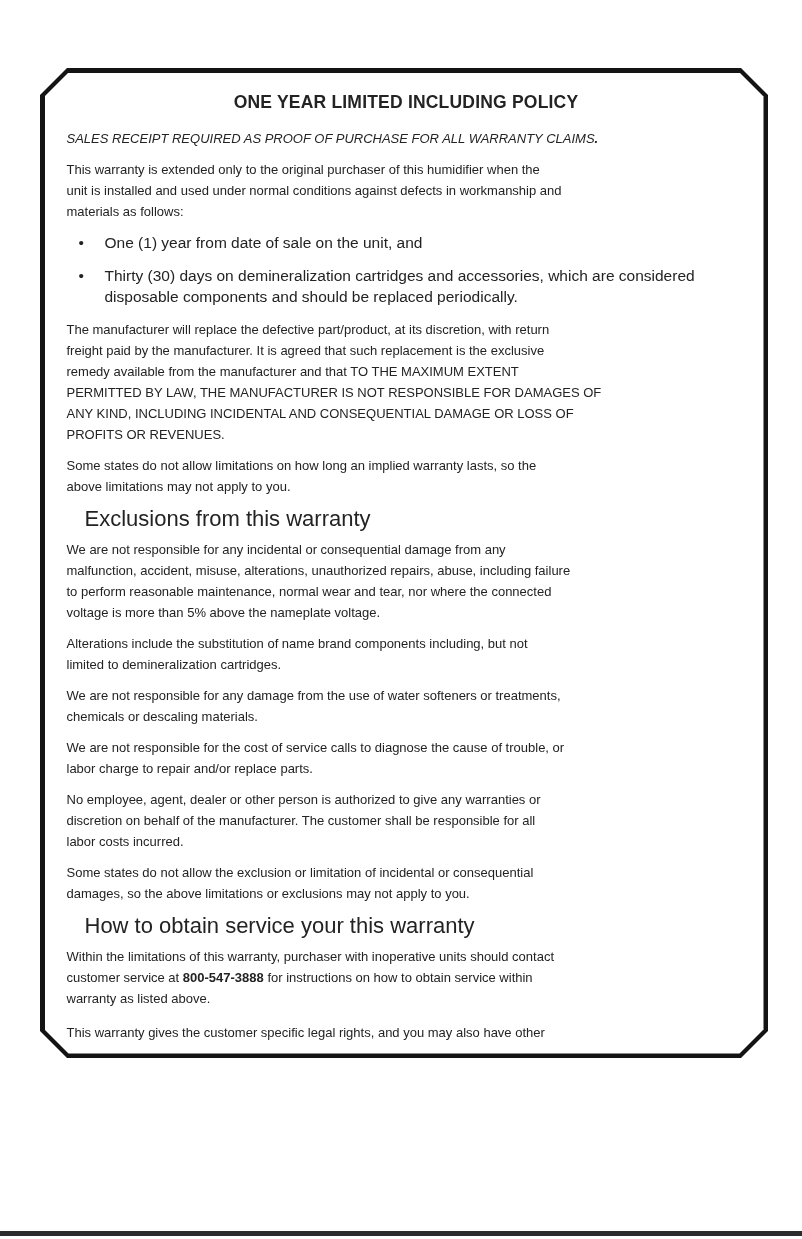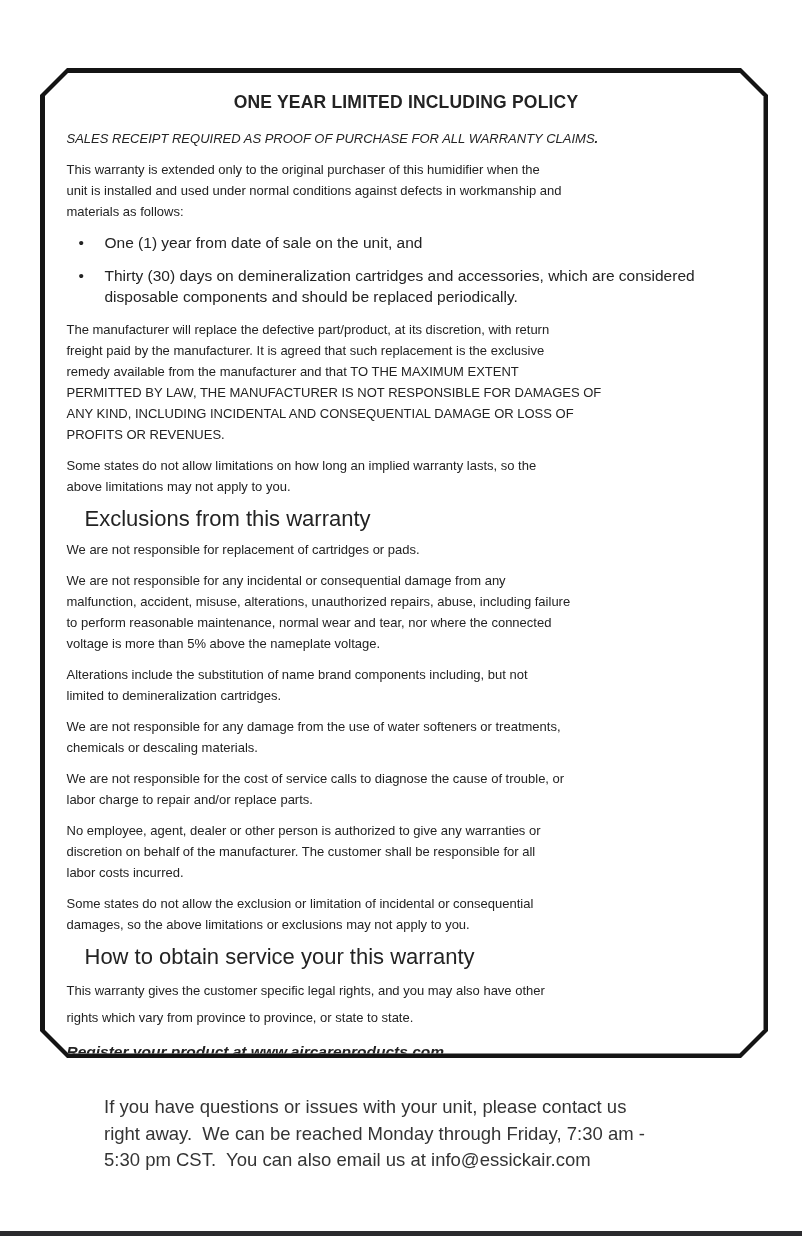--- a/index.html
+++ b/index.html
@@ -98,47 +98,46 @@
 remedy available from the manufacturer and that TO THE MAXIMUM EXTENT
 PERMITTED BY LAW, THE MANUFACTURER IS NOT RESPONSIBLE FOR DAMAGES OF
 ANY KIND, INCLUDING INCIDENTAL AND CONSEQUENTIAL DAMAGE OR LOSS OF
 PROFITS OR REVENUES.</p>
 
       <p class="para">Some states do not allow limitations on how long an implied warranty lasts, so the
 above limitations may not apply to you.</p>
 
       <div class="subhead">Exclusions from this warranty</div>
 
-      <p class="para">We are not responsible for replacement of cartridges or pads.</p>
       <p class="para">We are not responsible for any incidental or consequential damage from any
 malfunction, accident, misuse, alterations, unauthorized repairs, abuse, including failure
 to perform reasonable maintenance, normal wear and tear, nor where the connected
 voltage is more than 5% above the nameplate voltage.</p>
       <p class="para">Alterations include the substitution of name brand components including, but not
 limited to demineralization cartridges.</p>
       <p class="para">We are not responsible for any damage from the use of water softeners or treatments,
 chemicals or descaling materials.</p>
       <p class="para">We are not responsible for the cost of service calls to diagnose the cause of trouble, or
 labor charge to repair and/or replace parts.</p>
       <p class="para">No employee, agent, dealer or other person is authorized to give any warranties or
 discretion on behalf of the manufacturer. The customer shall be responsible for all
 labor costs incurred.</p>
       <p class="para">Some states do not allow the exclusion or limitation of incidental or consequential
 damages, so the above limitations or exclusions may not apply to you.</p>
 
       <div class="subhead">How to obtain service your this warranty</div>
 
+      <p class="para"><span>Within the limitations of this warranty, purchaser with inoperative units should contact
+customer service at </span><span class="phone">800-547-3888</span><span> for instructions on how to obtain service within
+warranty as listed above.</span></p>
 
       <p class="para wide">This warranty gives the customer specific legal rights, and you may also have other
 rights which vary from province to province, or state to state.</p>
 
       <p class="para register">Register your product at www.aircareproducts.com.</p>
 
     </div>
   </div>
 
-  <div class="footer">If you have questions or issues with your unit, please contact us
-right away.  We can be reached Monday through Friday, 7:30 am -
-5:30 pm CST.  You can also email us at info@essickair.com</div>
 
   <div class="bottom-rule"></div>
 
 </div>
 
 </body></html>

